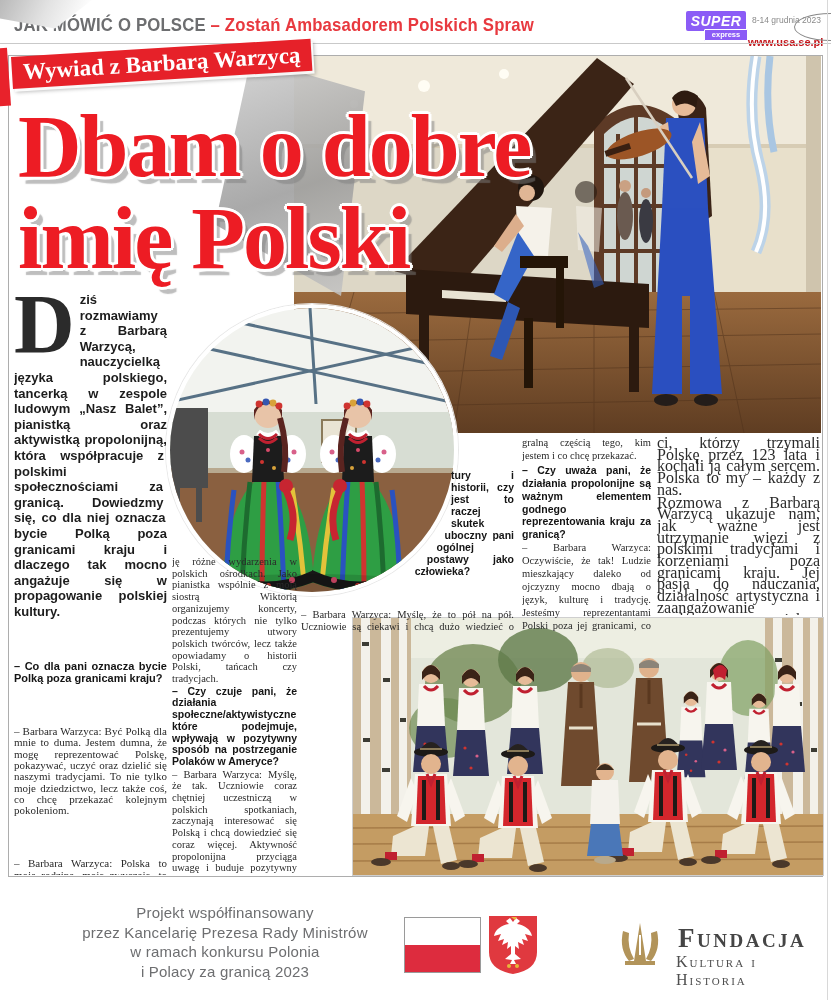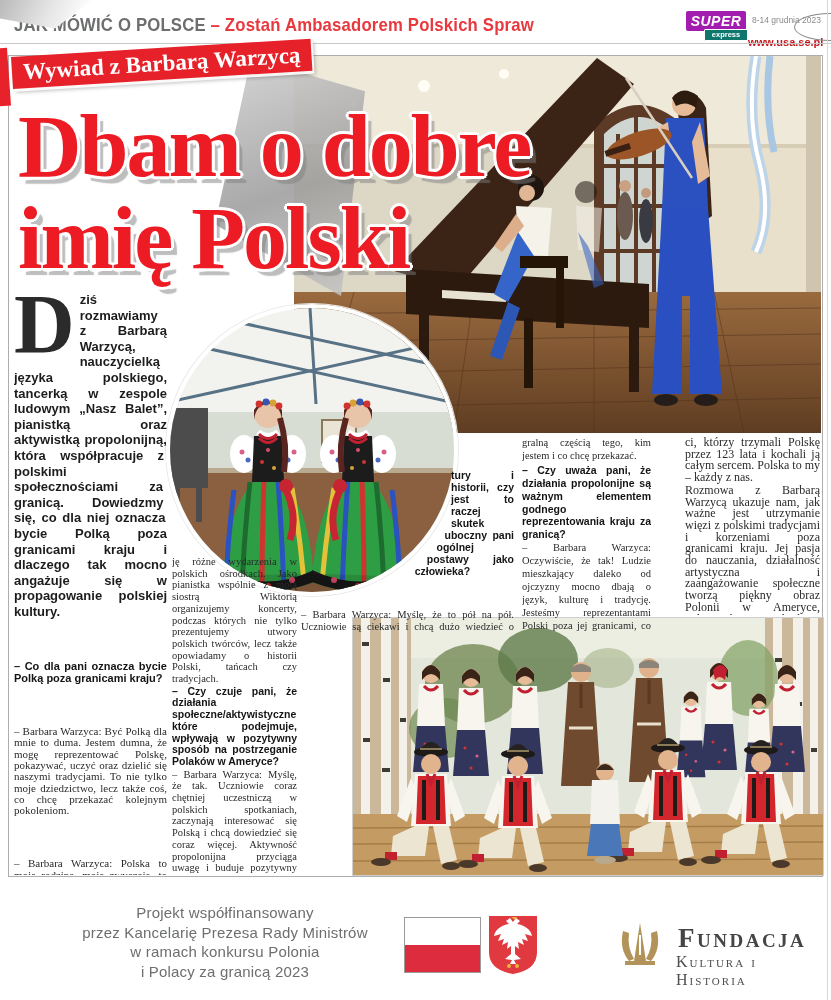--- a/index.html
+++ b/index.html
@@ -14,24 +14,24 @@
   .edge-right{right:3px;top:0;width:1px;height:1000px;background:#d8d8d8;z-index:9;}
   .red-sliver{left:-3px;top:48px;width:12px;height:58px;background:#e8222b;
     transform:rotate(-4deg);z-index:8;}
 
   
   .hdr-title{left:14px;top:14px;font-size:19px;font-weight:bold;color:#6d6e70;
     white-space:nowrap;transform:scaleX(.88);transform-origin:left top;letter-spacing:.2px;}
   .hdr-title .red{color:#e8393f;}
   .hdr-rule{left:0;top:43px;width:831px;height:1px;background:#c9c9c9;}
   .se-logo{left:686px;top:11px;width:60px;height:28px;}
-  .se-top{position:absolute;left:0;top:0;width:60px;height:20px;background:#a21caf;
+  .se-top{position:absolute;left:0;top:0;width:60px;height:20px;background:#8b5cf6;
     color:#fff;font-weight:bold;font-style:italic;font-size:14px;text-align:center;
     line-height:20px;letter-spacing:.5px;border-radius:2px;}
-  .se-bot{position:absolute;left:18px;top:18px;width:42px;height:10px;background:#0f766e;
+  .se-bot{position:absolute;left:18px;top:18px;width:42px;height:10px;background:#8b5cf6;
     color:#fff;font-weight:bold;font-size:7.5px;text-align:center;line-height:10px;
     border-radius:1px;border:1px solid #fff;}
   .hdr-date{left:752px;top:15px;font-size:8.5px;color:#8a8a8a;white-space:nowrap;text-align:left;}
   .hdr-www{left:748px;top:36px;font-size:11px;font-weight:bold;color:#c4161c;white-space:nowrap;}
   .page-circ{left:794px;top:13px;width:26px;height:26px;border:1.5px solid #8a8a8a;
     border-radius:50%;color:#555;font-size:15px;line-height:26px;text-align:center;padding-left:45px;}
 
   
   .art-box{left:8px;top:55px;width:813px;height:820px;border:1px solid #adadad;z-index:1;background:#fff;}
 
@@ -72,21 +72,21 @@
     shape-outside:circle(152px at 206px 190px);shape-margin:4px;}
   .col2{left:172px;top:556px;width:125px;height:318px;overflow:hidden;}
   .col2 .q,.col2 .a{font-size:10.5px;line-height:11.7px;}
   .col3{left:301px;top:437px;width:213px;height:196px;overflow:hidden;}
   .col3 .q,.col3 .a{font-size:10.5px;line-height:12px;margin-top:32px;}
   .col3 .wrapL{float:left;width:150px;height:152px;
     shape-outside:circle(152px at 9px 11px);shape-margin:5px;}
   .col4{left:522px;top:437px;width:129px;height:196px;overflow:hidden;}
   .col4 .q,.col4 .a{font-size:10.5px;line-height:12.9px;}
   .col5{left:657px;top:437px;width:163px;height:178px;overflow:hidden;}
-  .col5 .q,.col5 .a{font-size:12px;line-height:11.7px;margin-left:28px;}
+  .col5 .q,.col5 .a{font-size:16px;line-height:11.7px;}
   .byline{font-family:Liberation Mono, monospace;font-weight:bold;font-size:10px;
     text-align:right;color:#1a1a1a;margin-top:1px;}
 
   
   .ftr-text{left:40px;top:903px;width:370px;text-align:center;color:#6d6e70;
     font-size:15px;line-height:19.5px;letter-spacing:.2px;}
   .flag{left:404px;top:917px;width:77px;height:56px;border:1px solid #9a9a9a;box-sizing:border-box;}
   .flag .w{height:50%;background:#fff;} .flag .r{height:50%;background:#dd2c3e;}
   .shield{left:487px;top:914px;width:52px;height:62px;}
   .f-icon{left:617px;top:921px;width:46px;height:46px;}

